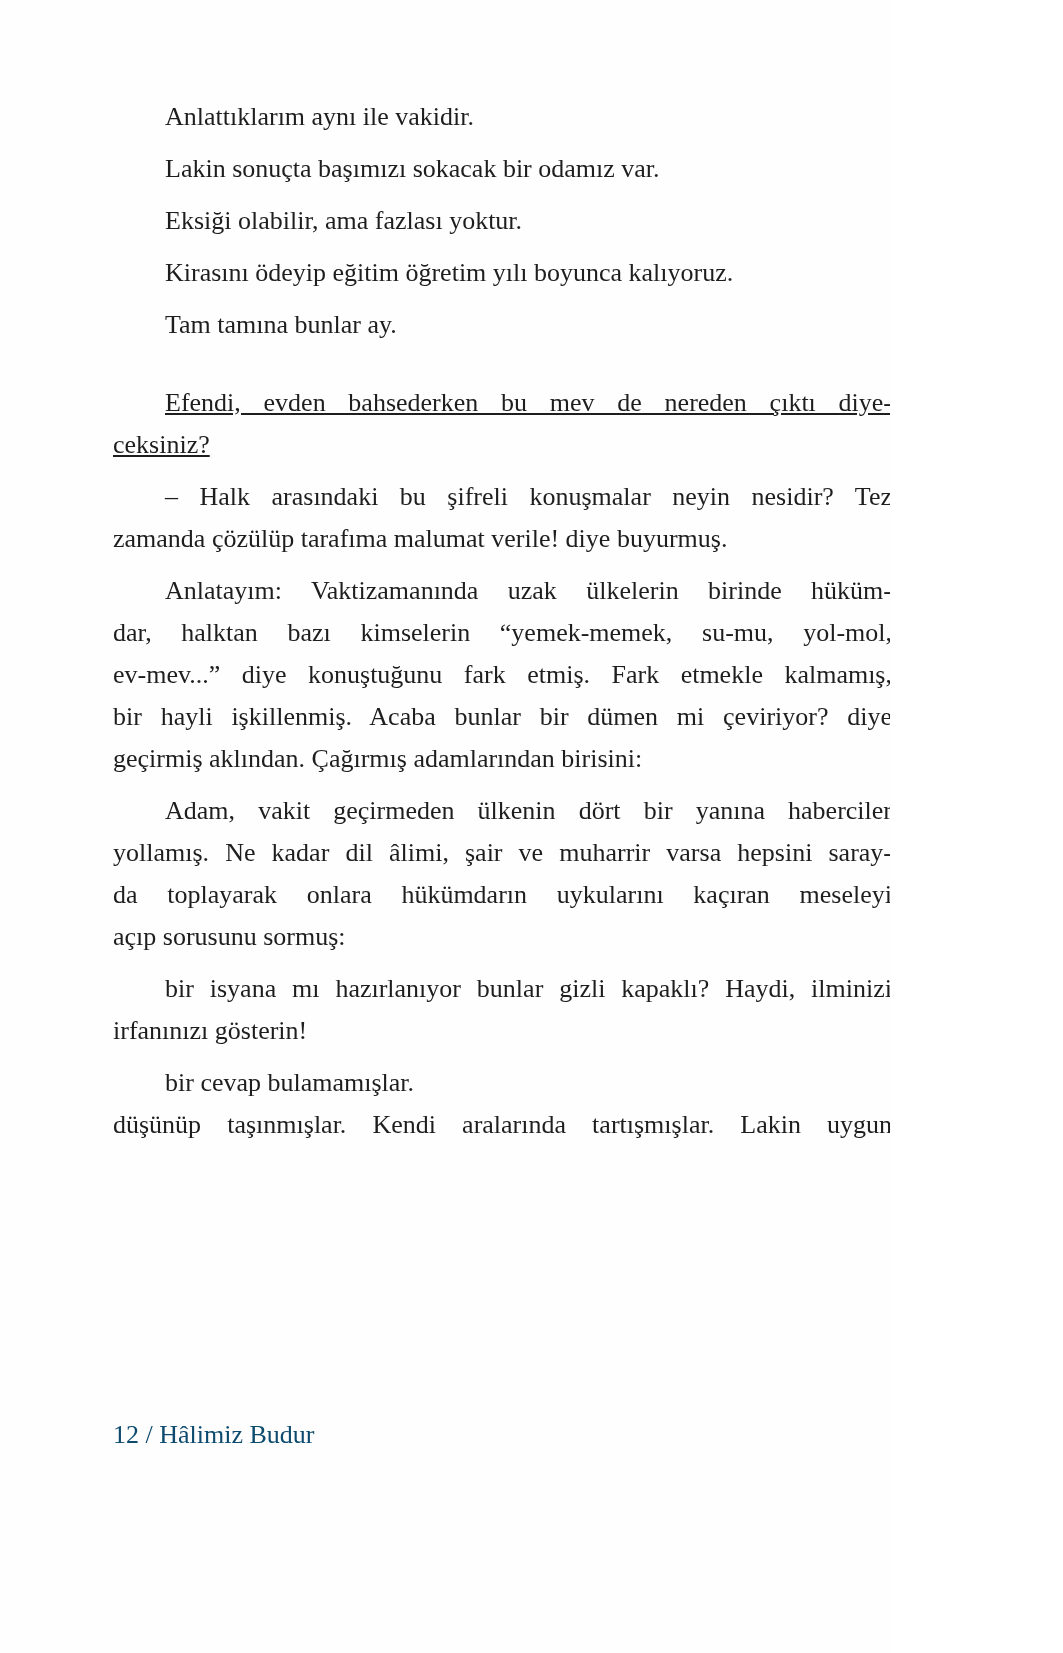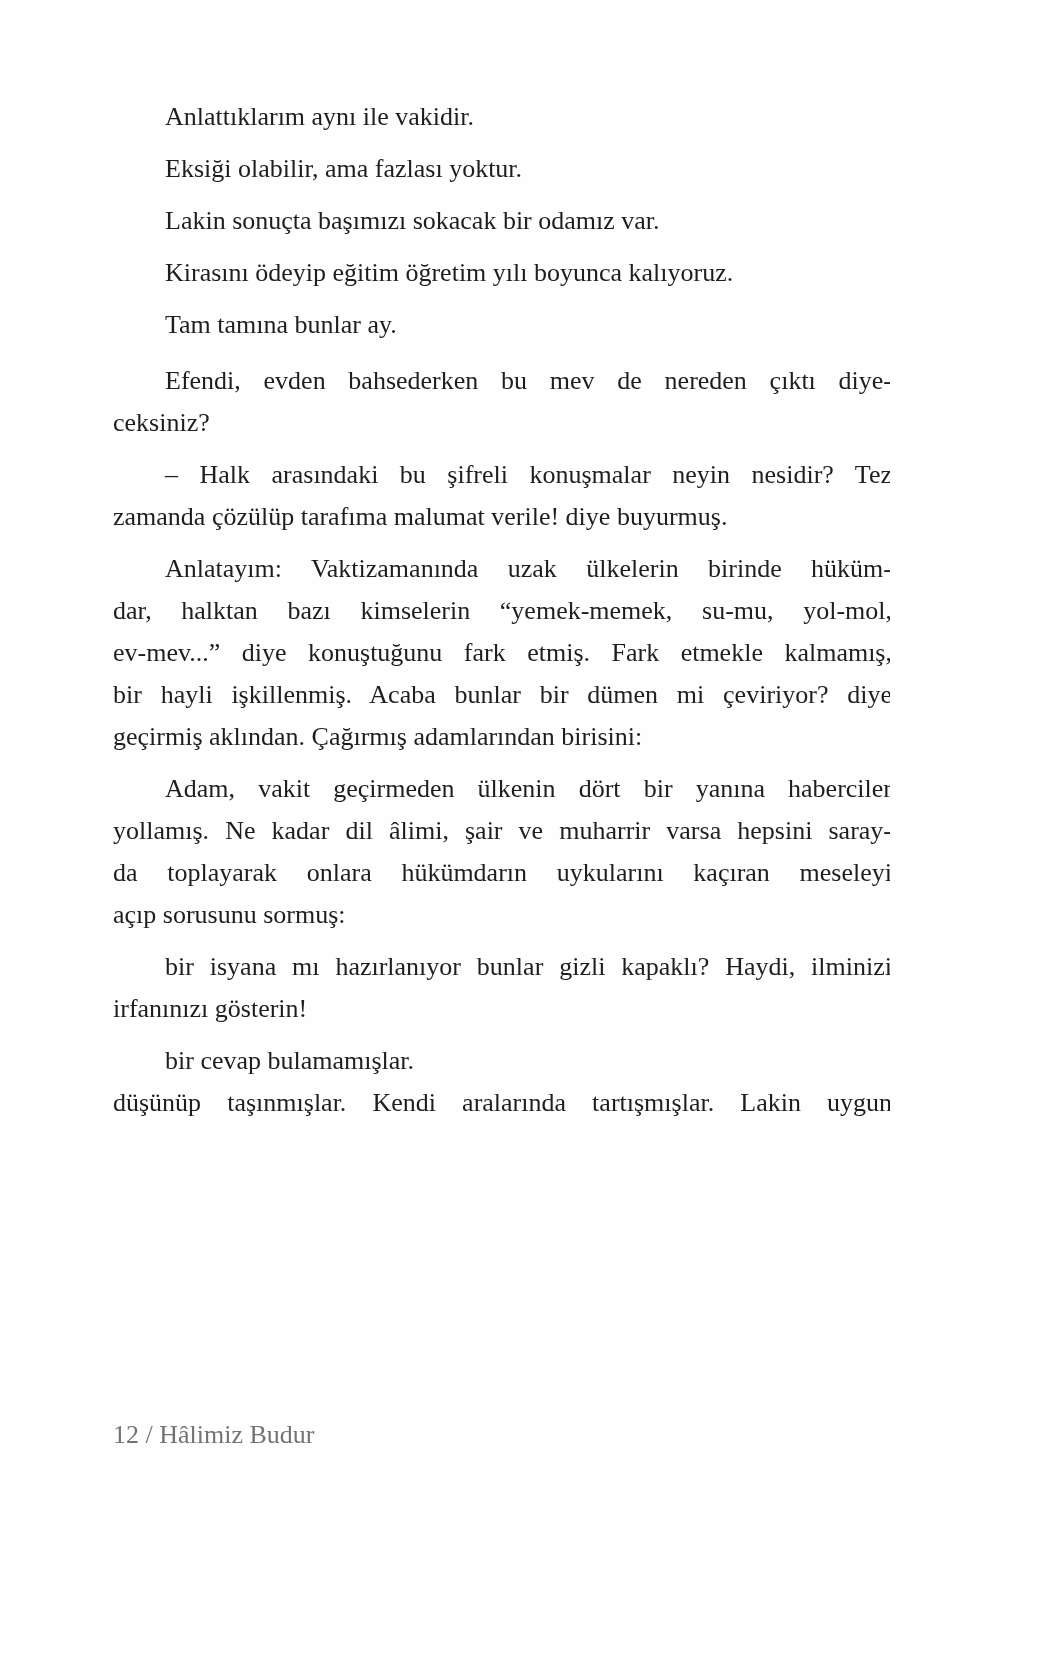--- a/index.html
+++ b/index.html
@@ -19,58 +19,59 @@
   .text-block {
     position: absolute;
     left: 113px;
     top: 96px;
     width: 779px;
   }
   .para {
     margin: 0 0 10px 0;
   }
   .para.gap {
-    margin-top: 14px;
+    margin-top: 36px;
+    text-decoration: underline;
   }
   .line {
     font-size: 26px;
     line-height: 42px;
     text-align: left;
     white-space: normal;
   }
   .line.j {
     text-align: justify;
     text-align-last: justify;
   }
   .para .line:first-child {
     text-indent: 52px;
   }
   .page-footer {
     position: absolute;
     left: 113px;
     top: 1414px;
     font-size: 26px;
     line-height: 42px;
-    color: #737373;
+    color: #0c4a6e;
   }
 </style>
 </head>
 <body>
 
 <div class="page">
   <div class="text-block">
 
   <div class="para">
         <div class="line">Anlattıklarım aynı ile vakidir.</div>
       </div>
       <div class="para">
-        <div class="line">Eksiği olabilir, ama fazlası yoktur.</div>
+        <div class="line">Lakin sonuçta başımızı sokacak bir odamız var.</div>
       </div>
       <div class="para">
-        <div class="line">Lakin sonuçta başımızı sokacak bir odamız var.</div>
+        <div class="line">Eksiği olabilir, ama fazlası yoktur.</div>
       </div>
       <div class="para">
         <div class="line">Kirasını ödeyip eğitim öğretim yılı boyunca kalıyoruz.</div>
       </div>
       <div class="para">
         <div class="line">Tam tamına bunlar ay.</div>
       </div>
       <div class="para gap">
         <div class="line j">Efendi, evden bahsederken bu mev de nereden çıktı diye-</div>
         <div class="line">ceksiniz?</div>

